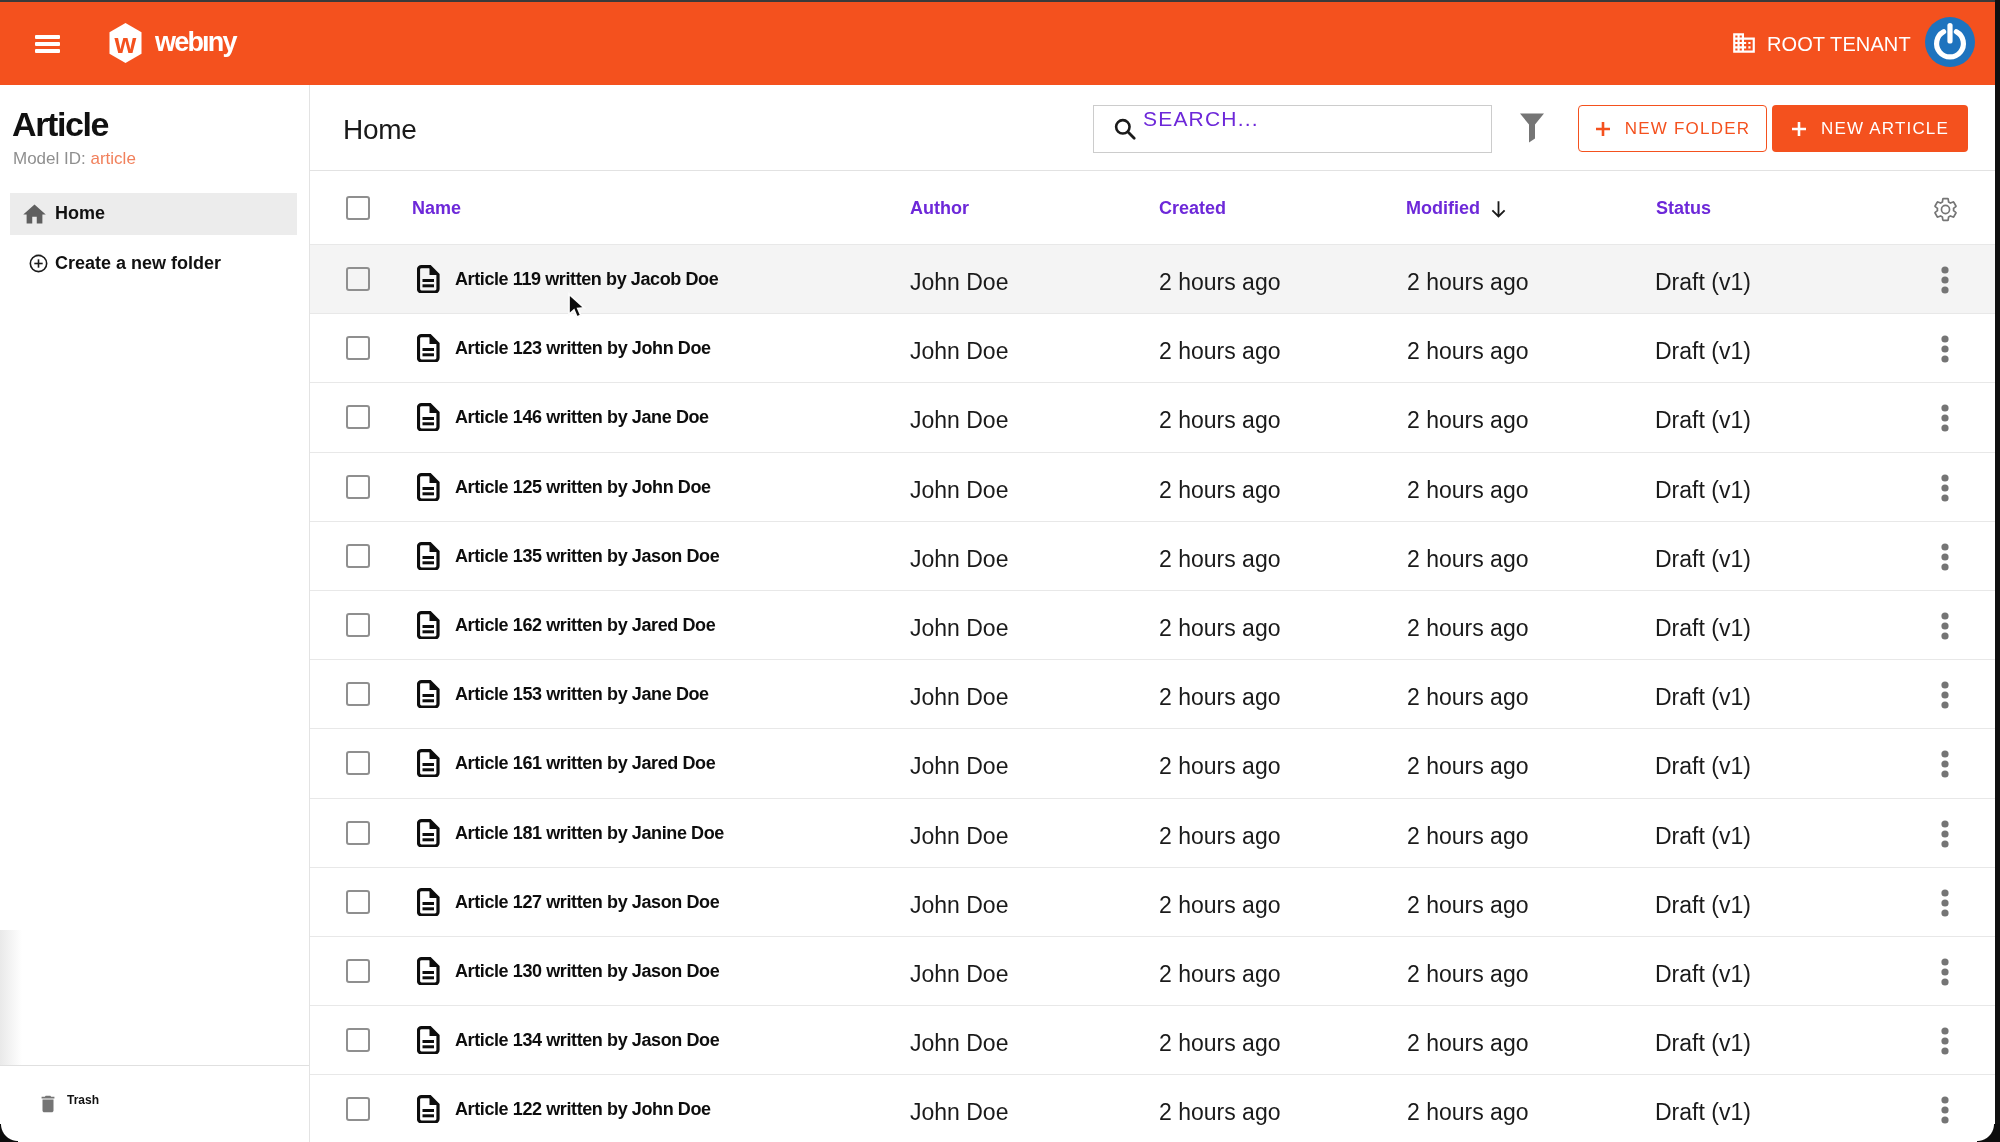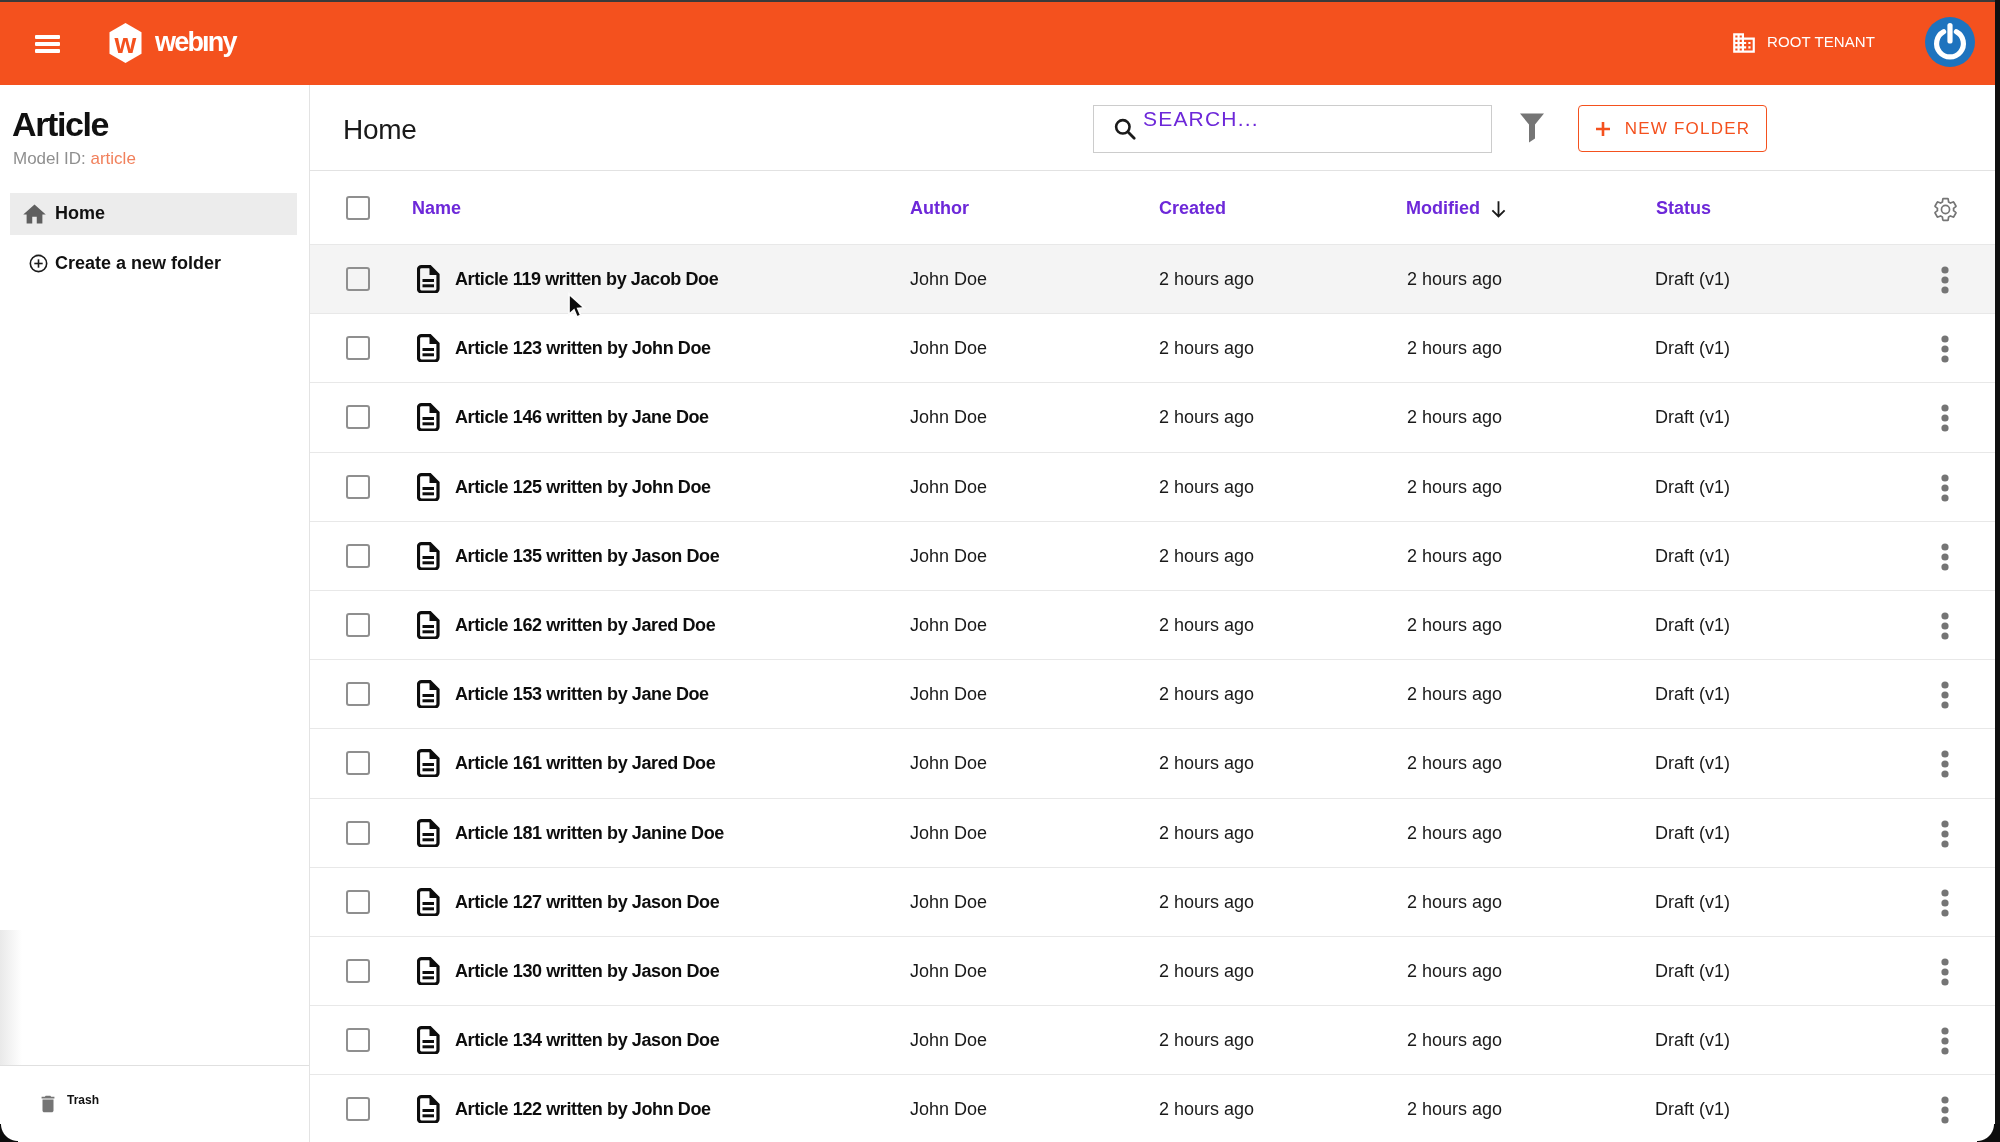--- a/index.html
+++ b/index.html
@@ -5,21 +5,21 @@
 * { margin:0; padding:0; box-sizing:border-box; }
 html,body { width:2000px; height:1142px; overflow:hidden; background:#fff;
   font-family:"Liberation Sans", sans-serif; -webkit-font-smoothing:antialiased; }
 
 
 #topbar { position:absolute; left:0; top:0; width:2000px; height:85px; background:#f4511e; }
 #topline { position:absolute; left:0; top:0; width:2000px; height:2px; background:#3a3a3a; z-index:50; }
 .hbar { position:absolute; left:35px; width:25px; height:3.5px; background:#fff; border-radius:1px; }
 #hex { position:absolute; left:107px; top:22px; }
 #wordmark { position:absolute; left:155px; top:27px; color:#fff; font-size:27px; font-weight:700; letter-spacing:-1.8px; }
-#tenant { position:absolute; left:1767px; top:33px; color:#fff; font-size:15px; letter-spacing:0.1px; font-weight:400; }
+#tenant { position:absolute; left:1767px; top:33px; color:#fff; font-size:20px; letter-spacing:0.1px; font-weight:400; }
 #bldg { position:absolute; left:1731px; top:30px; }
 #avatar { position:absolute; left:1925px; top:17px; width:50px; height:50px; border-radius:50%; background:#1e73be; }
 
 
 #rstrip { position:absolute; left:1995px; top:0; width:5px; height:1142px; background:#101010; z-index:60; }
 #cbl { position:absolute; left:0; top:1124px; width:18px; height:18px; z-index:61;
   background:radial-gradient(circle at 100% 0%, rgba(0,0,0,0) 16.5px, #0d0d0d 17.5px); }
 #cbr { position:absolute; left:1977px; top:1124px; width:23px; height:18px; z-index:61;
   background:radial-gradient(circle at 0% 0%, rgba(0,0,0,0) 16.5px, #0d0d0d 17.5px); }
 
@@ -53,21 +53,21 @@
 .cb { width:24px; height:24px; border:2px solid #8f8f8f; border-radius:3px; background:transparent; }
 #thead { position:absolute; left:0; top:86px; width:1685px; height:73px; }
 #thead .cb { position:absolute; left:36px; top:25px; }
 .hl { position:absolute; top:27px; font-size:18px; font-weight:700; color:#6d28d9; }
 #rows { position:absolute; left:0; top:159px; width:1685px; }
 .row { position:relative; width:1685px; height:69.2px; border-top:1px solid #e8e8e8; background:#fff; }
 .row.hov { background:#f4f4f4; }
 .row .cb { position:absolute; left:36px; top:22px; }
 .row .icon { position:absolute; left:107px; top:20px; }
 .row .name { position:absolute; left:145px; top:24px; font-size:18px; font-weight:700; color:#0d0d0d; letter-spacing:-0.4px; }
-.cell { position:absolute; top:24px; font-size:18px; color:#1a1a1a; }
+.cell { position:absolute; top:24px; font-size:23px; color:#1a1a1a; }
 .c-author { left:600px; }
 .c-created { left:849px; }
 .c-modified { left:1097px; }
 .c-status { left:1345px; }
 .dots { position:absolute; left:1618px; top:18px; }
 </style>
 </head>
 <body>
 <div id="topline"></div>
 <div id="topbar">
@@ -126,20 +126,23 @@
       <line x1="14.8" y1="14.8" x2="20.5" y2="20.5" stroke="#1a1a1a" stroke-width="2.6" stroke-linecap="round"></line>
     </svg>
     <div class="ph">SEARCH...</div>
   </div>
   <svg id="funnel" width="28" height="33" viewBox="0 0 28 33" fill="#757575">
     <path d="M2 1.5 h24 L17 12.5 V26.5 l-6 4 V12.5 Z"></path>
   </svg>
   <div class="btn" id="bfolder"><svg class="plus" viewBox="0 0 16 16">
         <path d="M8 1 V15 M1 8 H15" stroke="#f4511e" stroke-width="2.6" fill="none"></path>
       </svg>NEW FOLDER</div>
+  <div class="btn" id="barticle"><svg class="plus" viewBox="0 0 16 16">
+        <path d="M8 1 V15 M1 8 H15" stroke="#fff" stroke-width="2.6" fill="none"></path>
+      </svg>NEW ARTICLE</div>
   <div id="hdiv"></div>
 
   <div id="thead">
     <div class="cb"></div>
     <div class="hl" style="left:102px">Name</div>
     <div class="hl" style="left:600px">Author</div>
     <div class="hl" style="left:849px">Created</div>
     <div class="hl" style="left:1096px">Modified</div>
     <svg width="21" height="21" viewBox="0 0 24 24" style="position:absolute;left:1178px;top:28px">
       <path d="M12 2.5 v17.5 M5 13 L12 20 l7-7" fill="none" stroke="#1a1a1a" stroke-width="2.1"></path>

